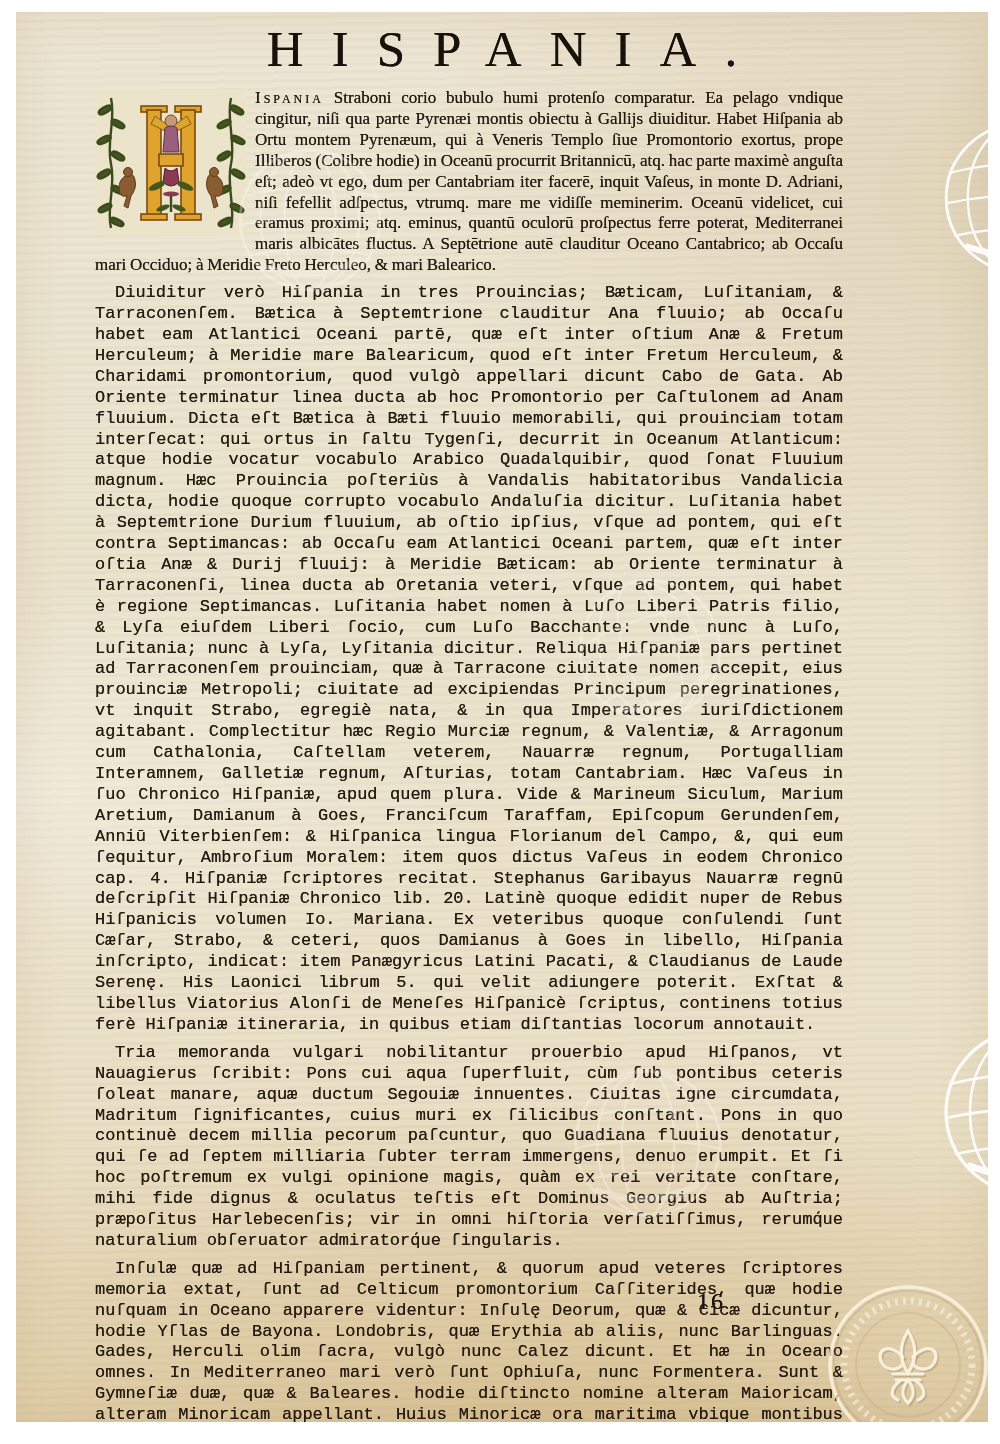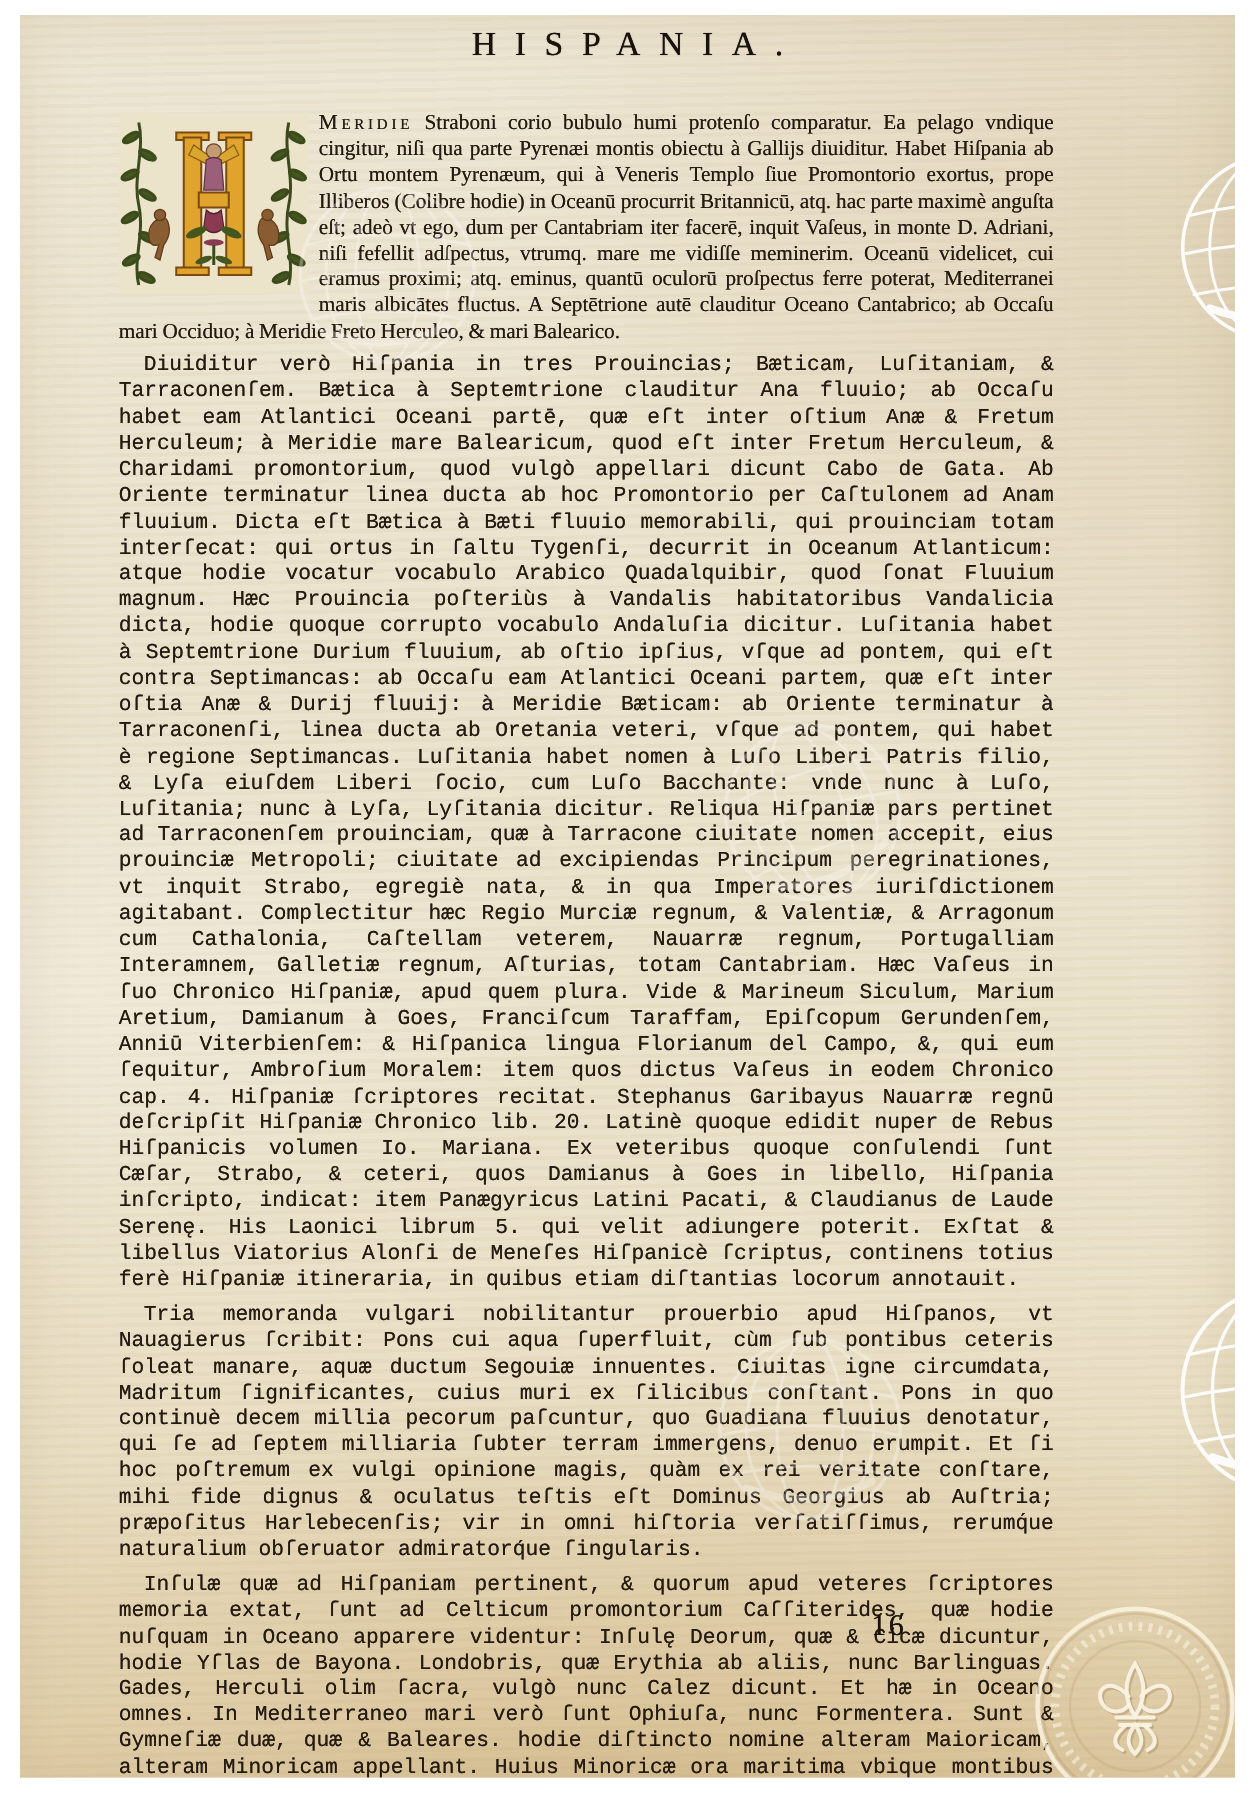--- a/index.html
+++ b/index.html
@@ -12,21 +12,21 @@
     background:
       radial-gradient(120% 60% at 105% 12%, rgba(196,168,120,0.28), transparent 55%),
       radial-gradient(140% 42% at 55% 103%, rgba(198,163,105,0.50), transparent 62%),
       radial-gradient(100% 30% at 0% 55%, rgba(255,255,255,0.30), transparent 50%),
       repeating-linear-gradient(179deg, rgba(203,188,152,0.10) 0 3px, rgba(242,236,218,0.10) 3px 8px),
       linear-gradient(180deg,#ece5d3 0%,#eae2cd 35%,#e9e0c8 70%,#e5d7b6 100%);
     box-shadow: inset 0 0 50px rgba(160,130,80,0.16);
   }
   h1.title{
     position:absolute;top:8px;left:0;right:0;margin:0;text-align:center;
-    font-size:27px;font-weight:normal;letter-spacing:0.55em;text-indent:0.55em;
+    font-size:51px;font-weight:normal;letter-spacing:0.55em;text-indent:0.55em;
     color:#19120b;text-shadow:0 0 0.6px #19120b;
   }
   .textcol{
     position:absolute;left:79px;top:76px;width:748px;
     font-size:17px;line-height:20.9px;color:#241a10;
     text-align:justify;text-shadow:0 0 0.45px rgba(36,26,16,0.85);
     word-spacing:-0.5px;
   }
   .textcol p{margin:0 0 7px 0;}
   .textcol p.indent{text-indent:20px;font-family:Liberation Mono, monospace;}
@@ -122,21 +122,21 @@
             <path d="M70,78 q6,6 12,0 l2,14 q-8,8 -16,0 z" fill="#8c3a52" stroke="#54202f" stroke-width="1"></path>
             <ellipse cx="62" cy="96" rx="9" ry="3.4" fill="#46561f" transform="rotate(-24 62 96)"></ellipse>
             <ellipse cx="90" cy="96" rx="9" ry="3.4" fill="#46561f" transform="rotate(24 90 96)"></ellipse>
             <ellipse cx="76" cy="104" rx="8" ry="2.6" fill="#8c3a52"></ellipse>
             <path d="M76,106 L76,122" stroke="#3c4b1c" stroke-width="2.4"></path>
             <ellipse cx="68" cy="118" rx="7" ry="2.6" fill="#46561f" transform="rotate(-20 68 118)"></ellipse>
             <ellipse cx="84" cy="118" rx="7" ry="2.6" fill="#46561f" transform="rotate(20 84 118)"></ellipse>
           </g>
         </svg>
       </span>
-      <span class="lead">Meridie</span>
+      <span class="lead">Ispania</span>
       <span>Straboni corio bubulo humi protenſo comparatur. Ea pelago vndique cingitur, niſi qua parte Pyrenæi montis obiectu à Gallijs diuiditur. Habet Hiſpania ab Ortu montem Pyrenæum, qui à Veneris Templo ſiue Promontorio exortus, prope Illiberos (Colibre hodie) in Oceanū procurrit Britannicū, atq. hac parte maximè anguſta eſt; adeò vt ego, dum per Cantabriam iter facerē, inquit Vaſeus, in monte D. Adriani, niſi fefellit adſpectus, vtrumq. mare me vidiſſe meminerim. Oceanū videlicet, cui eramus proximi; atq. eminus, quantū oculorū proſpectus ferre poterat, Mediterranei maris albicātes fluctus. A Septētrione autē clauditur Oceano Cantabrico; ab Occaſu mari Occiduo; à Meridie Freto Herculeo, &amp; mari Balearico.</span>
     </p>
     <p class="para indent">Diuiditur verò Hiſpania in tres Prouincias; Bæticam, Luſitaniam, &amp; Tarraconenſem. Bætica à Septemtrione clauditur Ana fluuio; ab Occaſu habet eam Atlantici Oceani partē, quæ eſt inter oſtium Anæ &amp; Fretum Herculeum; à Meridie mare Balearicum, quod eſt inter Fretum Herculeum, &amp; Charidami promontorium, quod vulgò appellari dicunt Cabo de Gata. Ab Oriente terminatur linea ducta ab hoc Promontorio per Caſtulonem ad Anam fluuium. Dicta eſt Bætica à Bæti fluuio memorabili, qui prouinciam totam interſecat: qui ortus in ſaltu Tygenſi, decurrit in Oceanum Atlanticum: atque hodie vocatur vocabulo Arabico Quadalquibir, quod ſonat Fluuium magnum. Hæc Prouincia poſteriùs à Vandalis habitatoribus Vandalicia dicta, hodie quoque corrupto vocabulo Andaluſia dicitur. Luſitania habet à Septemtrione Durium fluuium, ab oſtio ipſius, vſque ad pontem, qui eſt contra Septimancas: ab Occaſu eam Atlantici Oceani partem, quæ eſt inter oſtia Anæ &amp; Durij fluuij: à Meridie Bæticam: ab Oriente terminatur à Tarraconenſi, linea ducta ab Oretania veteri, vſque ad pontem, qui habet è regione Septimancas. Luſitania habet nomen à Luſo Liberi Patris filio, &amp; Lyſa eiuſdem Liberi ſocio, cum Luſo Bacchante: vnde nunc à Luſo, Luſitania; nunc à Lyſa, Lyſitania dicitur. Reliqua Hiſpaniæ pars pertinet ad Tarraconenſem prouinciam, quæ à Tarracone ciuitate nomen accepit, eius prouinciæ Metropoli; ciuitate ad excipiendas Principum peregrinationes, vt inquit Strabo, egregiè nata, &amp; in qua Imperatores iuriſdictionem agitabant. Complectitur hæc Regio Murciæ regnum, &amp; Valentiæ, &amp; Arragonum cum Cathalonia, Caſtellam veterem, Nauarræ regnum, Portugalliam Interamnem, Galletiæ regnum, Aſturias, totam Cantabriam. Hæc Vaſeus in ſuo Chronico Hiſpaniæ, apud quem plura. Vide &amp; Marineum Siculum, Marium Aretium, Damianum à Goes, Franciſcum Taraffam, Epiſcopum Gerundenſem, Anniū Viterbienſem: &amp; Hiſpanica lingua Florianum del Campo, &amp;, qui eum ſequitur, Ambroſium Moralem: item quos dictus Vaſeus in eodem Chronico cap. 4. Hiſpaniæ ſcriptores recitat. Stephanus Garibayus Nauarræ regnū deſcripſit Hiſpaniæ Chronico lib. 20. Latinè quoque edidit nuper de Rebus Hiſpanicis volumen Io. Mariana. Ex veteribus quoque conſulendi ſunt Cæſar, Strabo, &amp; ceteri, quos Damianus à Goes in libello, Hiſpania inſcripto, indicat: item Panægyricus Latini Pacati, &amp; Claudianus de Laude Serenę. His Laonici librum 5. qui velit adiungere poterit. Exſtat &amp; libellus Viatorius Alonſi de Meneſes Hiſpanicè ſcriptus, continens totius ferè Hiſpaniæ itineraria, in quibus etiam diſtantias locorum annotauit.</p>
     <p class="para indent">Tria memoranda vulgari nobilitantur prouerbio apud Hiſpanos, vt Nauagierus ſcribit: Pons cui aqua ſuperfluit, cùm ſub pontibus ceteris ſoleat manare, aquæ ductum Segouiæ innuentes. Ciuitas igne circumdata, Madritum ſignificantes, cuius muri ex ſilicibus conſtant. Pons in quo continuè decem millia pecorum paſcuntur, quo Guadiana fluuius denotatur, qui ſe ad ſeptem milliaria ſubter terram immergens, denuo erumpit. Et ſi hoc poſtremum ex vulgi opinione magis, quàm ex rei veritate conſtare, mihi fide dignus &amp; oculatus teſtis eſt Dominus Georgius ab Auſtria; præpoſitus Harlebecenſis; vir in omni hiſtoria verſatiſſimus, rerumq́ue naturalium obſeruator admiratorq́ue ſingularis.</p>
     <p class="para indent">Inſulæ quæ ad Hiſpaniam pertinent, &amp; quorum apud veteres ſcriptores memoria extat, ſunt ad Celticum promontorium Caſſiterides, quæ hodie nuſquam in Oceano apparere videntur: Inſulę Deorum, quæ &amp; Cicæ dicuntur, hodie Yſlas de Bayona. Londobris, quæ Erythia ab aliis, nunc Barlinguas. Gades, Herculi olim ſacra, vulgò nunc Calez dicunt. Et hæ in Oceano omnes. In Mediterraneo mari verò ſunt Ophiuſa, nunc Formentera. Sunt &amp; Gymneſiæ duæ, quæ &amp; Baleares. hodie diſtincto nomine alteram Maioricam, alteram Minoricam appellant. Huius Minoricæ ora maritima vbique montibus ingentibus ſepta eſt, ſed quà eſt ad portum aditus, radices montium in planicem extrahuntur, donec tam anguſto interuallo ad alteram littoris partem acceſſerint, vt non niſi leni vento intromittantur naues. Portus Mahon appellatur, pulcherrimus &amp; opportunus, excurrit enim in quatuor ferè milliarium longitudinem, varijs &amp; frequentibus inſinuationibus; quæ facilè naues à maris ſæuitia protegunt. Hinc perpetui montes prominent, è quibus immenſa ligni copia peti poteſt. Ad extremam eius partem in montium altitudine vrbs eſt exſtructa. Maior inſula contra Minoris inſulæ naturam habet oram maritimam planam, montes verò in Mediterraneis regionibus altiſſimos, &amp; magna parte ſteriles. Vrbs in ea eiuſdem cum inſula nominis, ampla &amp; pulchris ædificiis ornata. Tarraconēſium vtuntur legibus, &amp; lingua ac moribus valde cum eis conueniunt. Hanc Balearium deſcriptionē ex N. Villagagnoni libello de Argierę expeditione mutuauimus. Qui plura de ijs incolarumq́; moribus ſcire deſiderat, Bernardum Gomælium de vita Iacobi T. Arragonū regis librū 6. &amp; 7. adeat. Philippum Hiſpaniæ Regē, maximum totius Orbis &amp; omniū ętatū imperiū poſſidere, docuimus in noſtro Theatro Germanica lingua excuſo.</p>
   </div>
 
   <div class="pagenum">16</div>
 
   <div class="wm wm-strong" style="left:914px;top:96px;width:180px;height:180px;">

